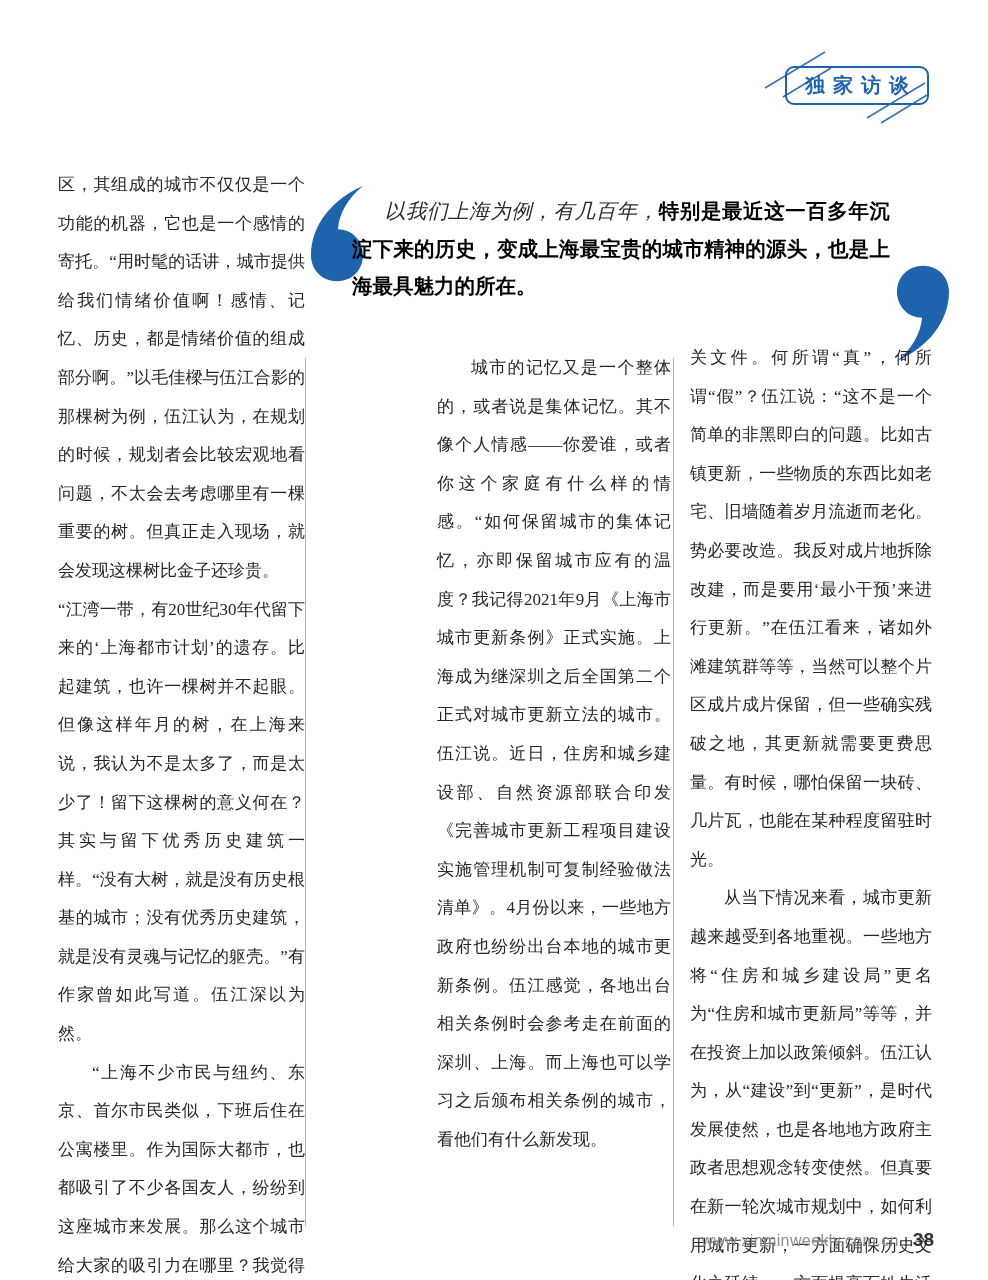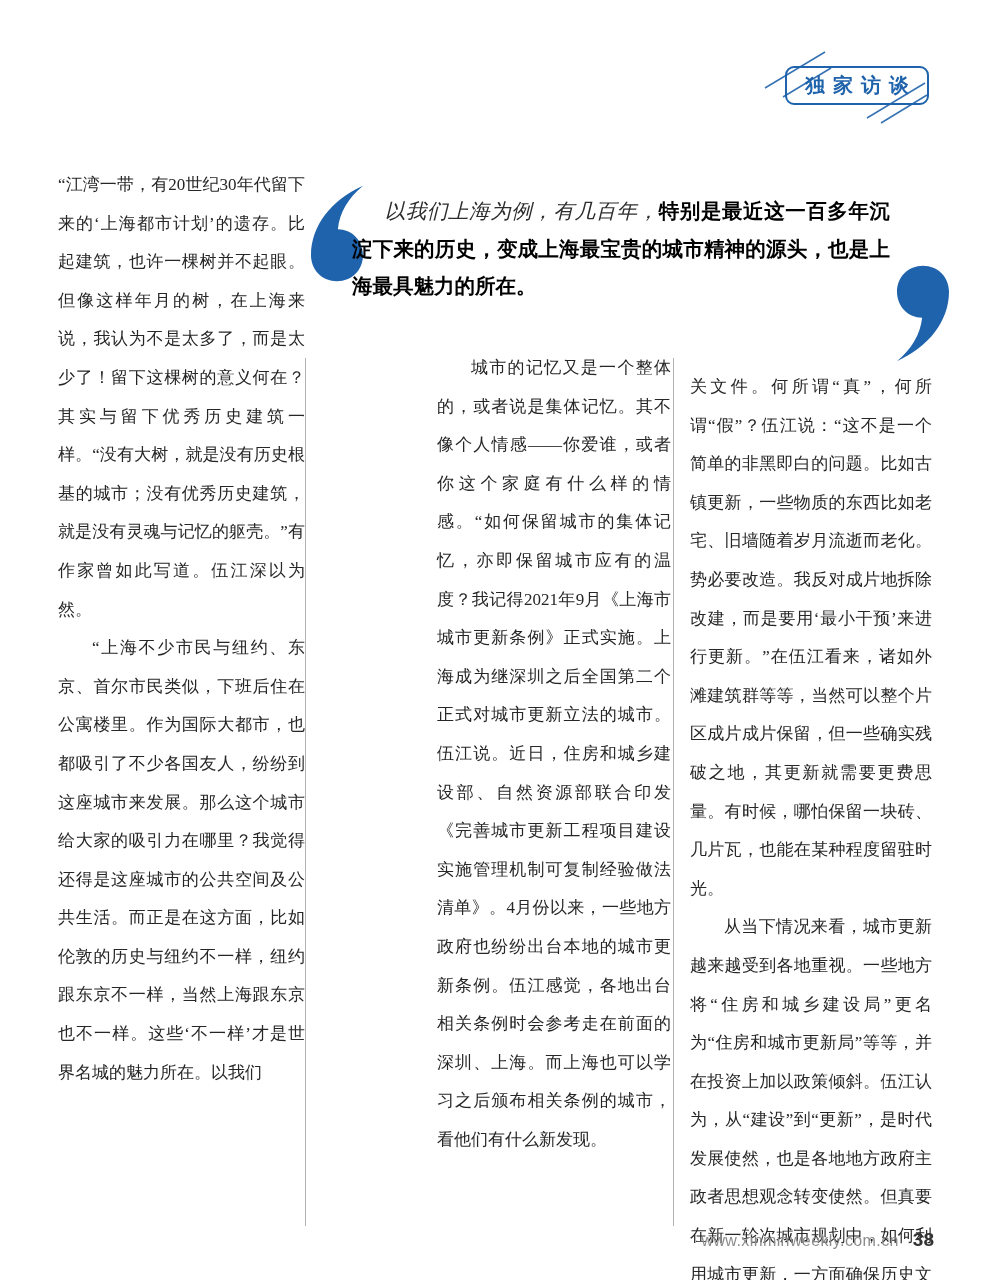--- a/index.html
+++ b/index.html
@@ -42,21 +42,21 @@
 
   
   .col {
     position:absolute; color:#262626; font-size:17px; line-height:38.6px;
     text-align:justify;
   }
   .col p { margin:0; }
   .col p.indent { text-indent:2em; }
   .col-left  { left:58px;  top:166px; width:247px; height:1066px; }
   .col-mid   { left:437px; top:349px; width:234px; height:884px; }
-  .col-right { left:690px; top:368px; width:242px; height:884px; }
+  .col-right { left:690px; top:339px; width:242px; height:884px; }
 
   .divider { position:absolute; width:1px; top:358px; height:868px; background:#b3b3b3; }
   .divider-a { left:305px; }
   .divider-b { left:673px; }
 
   
   .footer {
     position:absolute; right:54px; top:1229px;
     display:flex; align-items:baseline; gap:14px;
     font-family:"Liberation Sans","DejaVu Sans",sans-serif;
@@ -81,20 +81,21 @@
 
   <svg class="quote-mark quote-open" viewBox="0 0 60 110">
     <path d="M30 0 C13 0 0 13 0 30 C0 47 13 60 29 60 C27 79 17 96 0 110 C36 94 60 64 60 30 C60 13 47 0 30 0 Z"></path>
   </svg>
   <svg class="quote-mark quote-close" viewBox="0 0 60 110">
     <path d="M30 0 C13 0 0 13 0 30 C0 47 13 60 29 60 C27 79 17 96 0 110 C36 94 60 64 60 30 C60 13 47 0 30 0 Z"></path>
   </svg>
   <p class="pq-text"><span class="pq-lead">以我们上海为例，有几百年，</span><span class="pq-bold">特别是最近这一百多年沉淀下来的历史，变成上海最宝贵的城市精神的源头，也是上海最具魅力的所在。</span></p>
 
   <div class="col col-left">
+    <p class="para">区，其组成的城市不仅仅是一个功能的机器，它也是一个感情的寄托。“用时髦的话讲，城市提供给我们情绪价值啊！感情、记忆、历史，都是情绪价值的组成部分啊。”以毛佳樑与伍江合影的那棵树为例，伍江认为，在规划的时候，规划者会比较宏观地看问题，不太会去考虑哪里有一棵重要的树。但真正走入现场，就会发现这棵树比金子还珍贵。</p>
     <p class="para">“江湾一带，有20世纪30年代留下来的‘上海都市计划’的遗存。比起建筑，也许一棵树并不起眼。但像这样年月的树，在上海来说，我认为不是太多了，而是太少了！留下这棵树的意义何在？其实与留下优秀历史建筑一样。“没有大树，就是没有历史根基的城市；没有优秀历史建筑，就是没有灵魂与记忆的躯壳。”有作家曾如此写道。伍江深以为然。</p>
     <p class="para indent">“上海不少市民与纽约、东京、首尔市民类似，下班后住在公寓楼里。作为国际大都市，也都吸引了不少各国友人，纷纷到这座城市来发展。那么这个城市给大家的吸引力在哪里？我觉得还得是这座城市的公共空间及公共生活。而正是在这方面，比如伦敦的历史与纽约不一样，纽约跟东京不一样，当然上海跟东京也不一样。这些‘不一样’才是世界名城的魅力所在。以我们</p>
   </div>
 
   <div class="divider divider-a"></div>
 
   <div class="col col-mid">
     <p class="para indent">城市的记忆又是一个整体的，或者说是集体记忆。其不像个人情感——你爱谁，或者你这个家庭有什么样的情感。“如何保留城市的集体记忆，亦即保留城市应有的温度？我记得2021年9月《上海市城市更新条例》正式实施。上海成为继深圳之后全国第二个正式对城市更新立法的城市。伍江说。近日，住房和城乡建设部、自然资源部联合印发《完善城市更新工程项目建设实施管理机制可复制经验做法清单》。4月份以来，一些地方政府也纷纷出台本地的城市更新条例。伍江感觉，各地出台相关条例时会参考走在前面的深圳、上海。而上海也可以学习之后颁布相关条例的城市，看他们有什么新发现。</p>
 
   </div>

